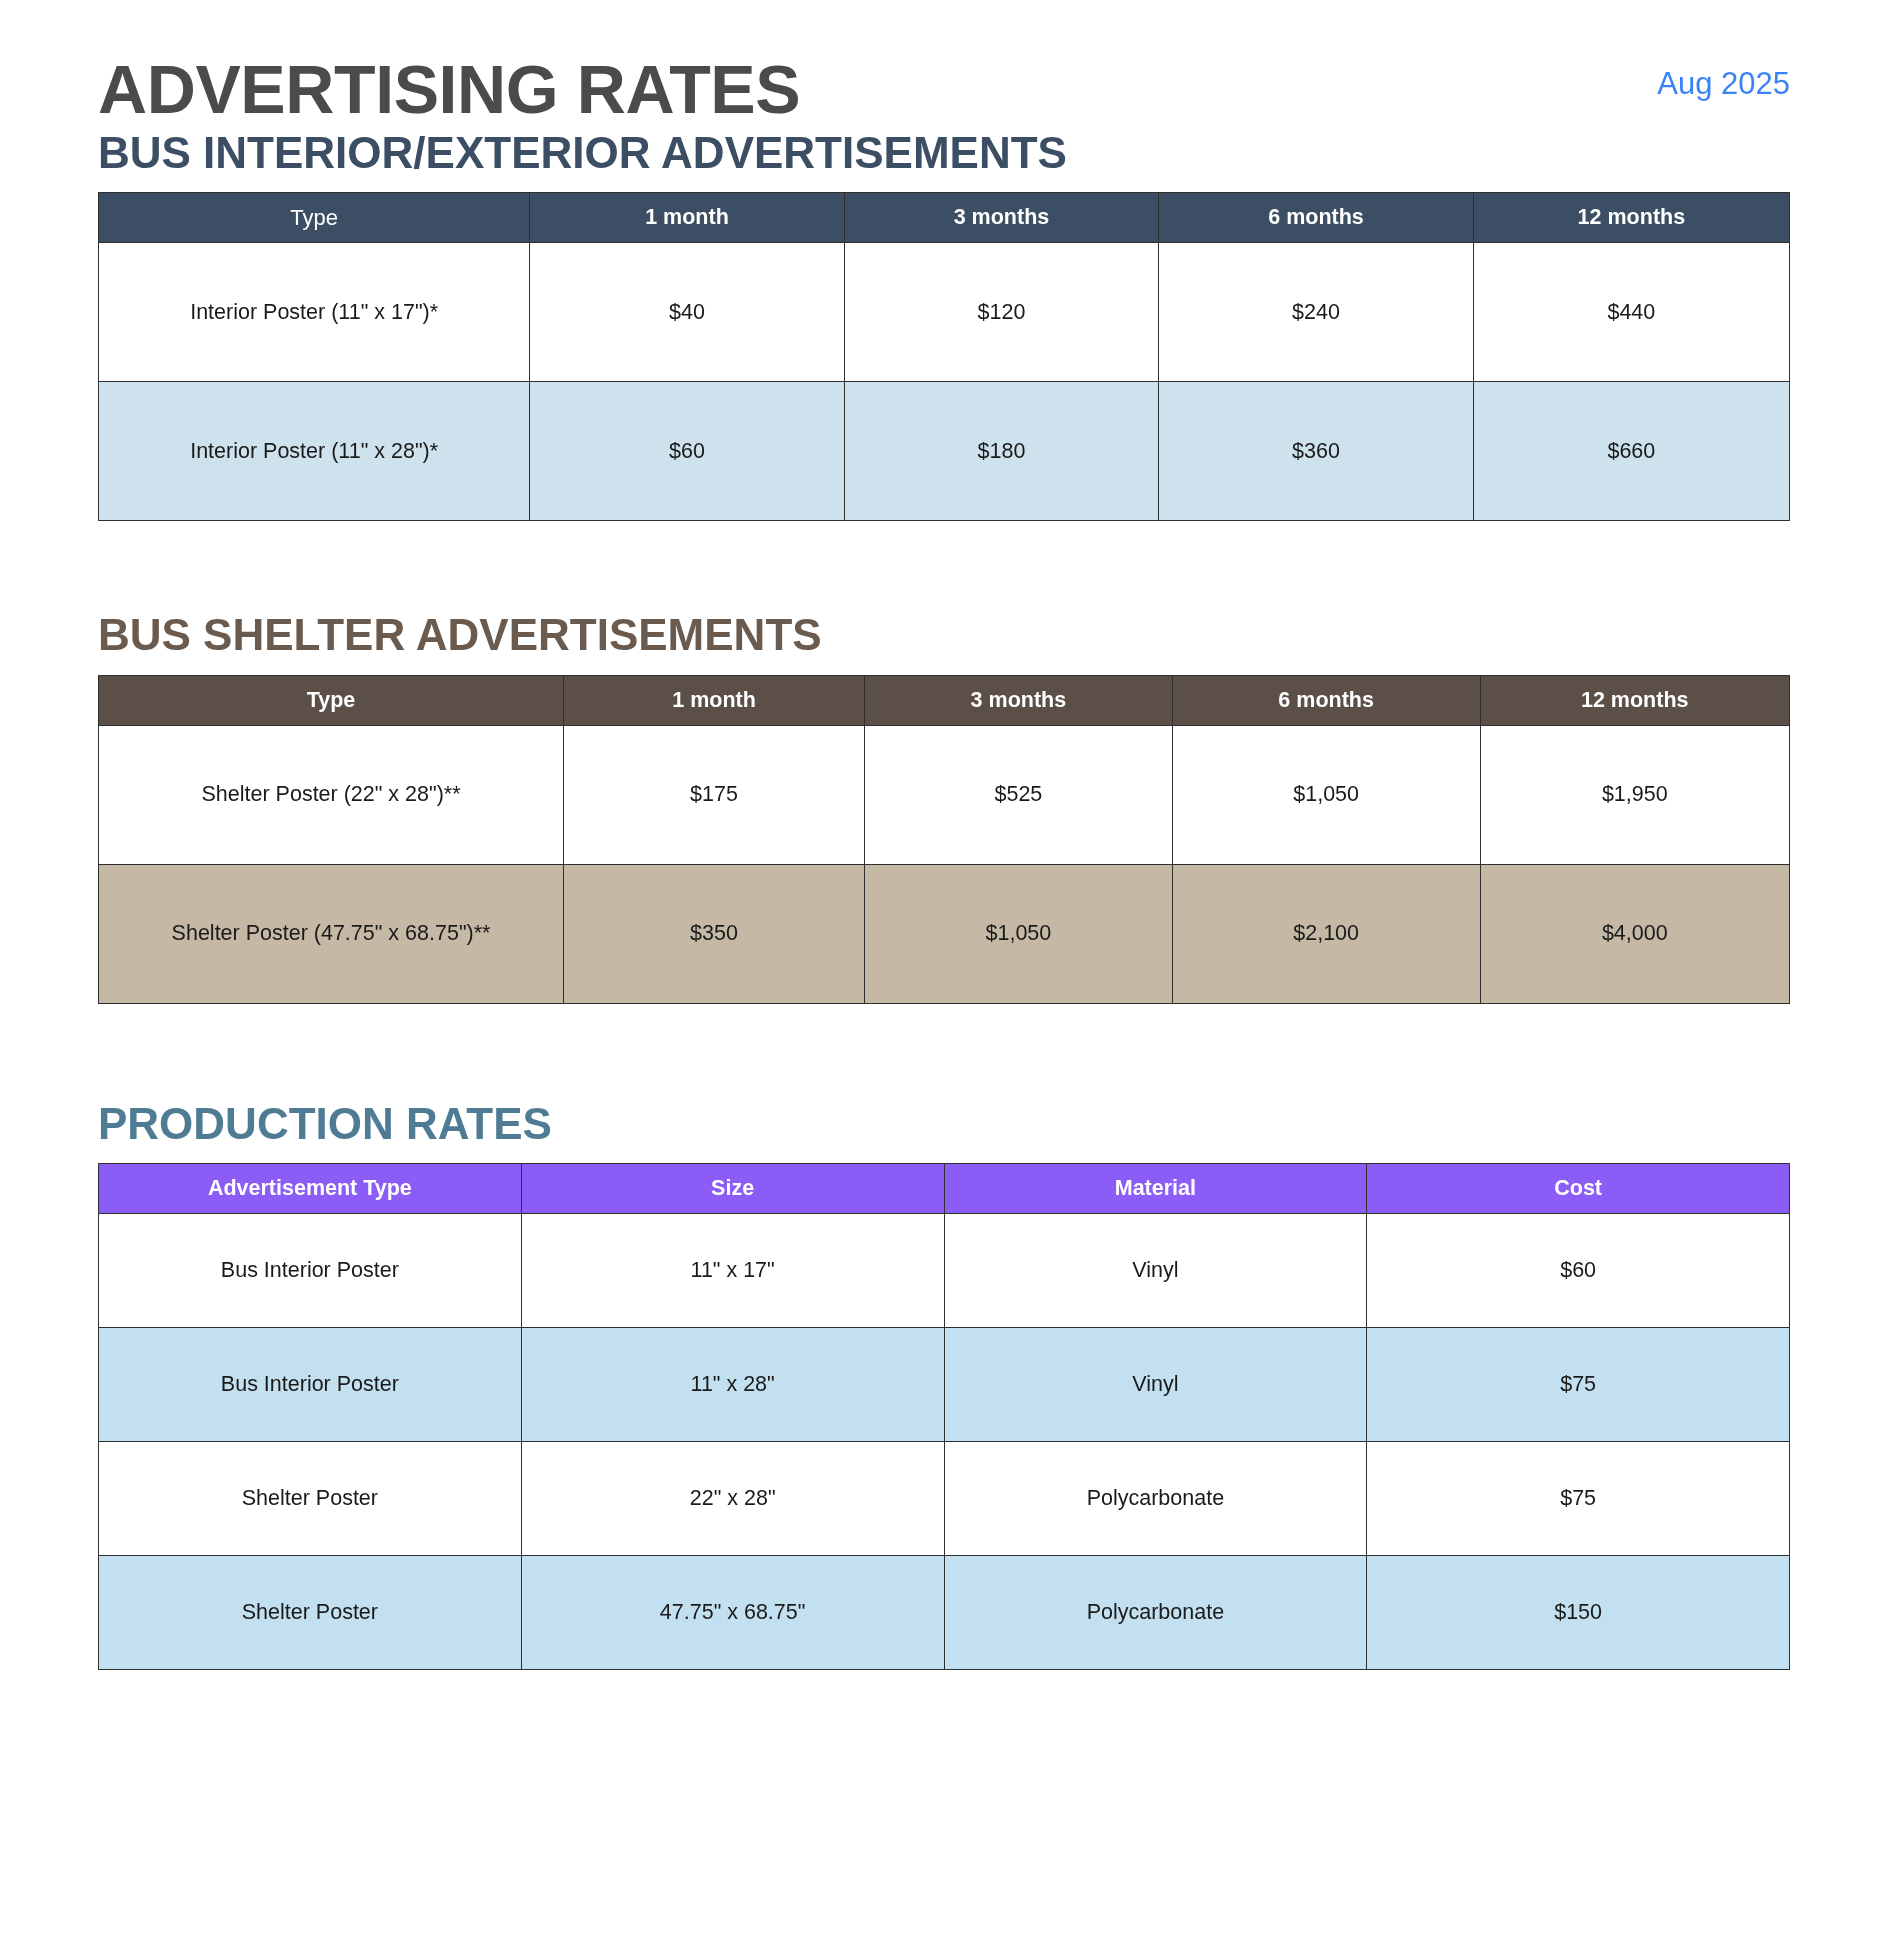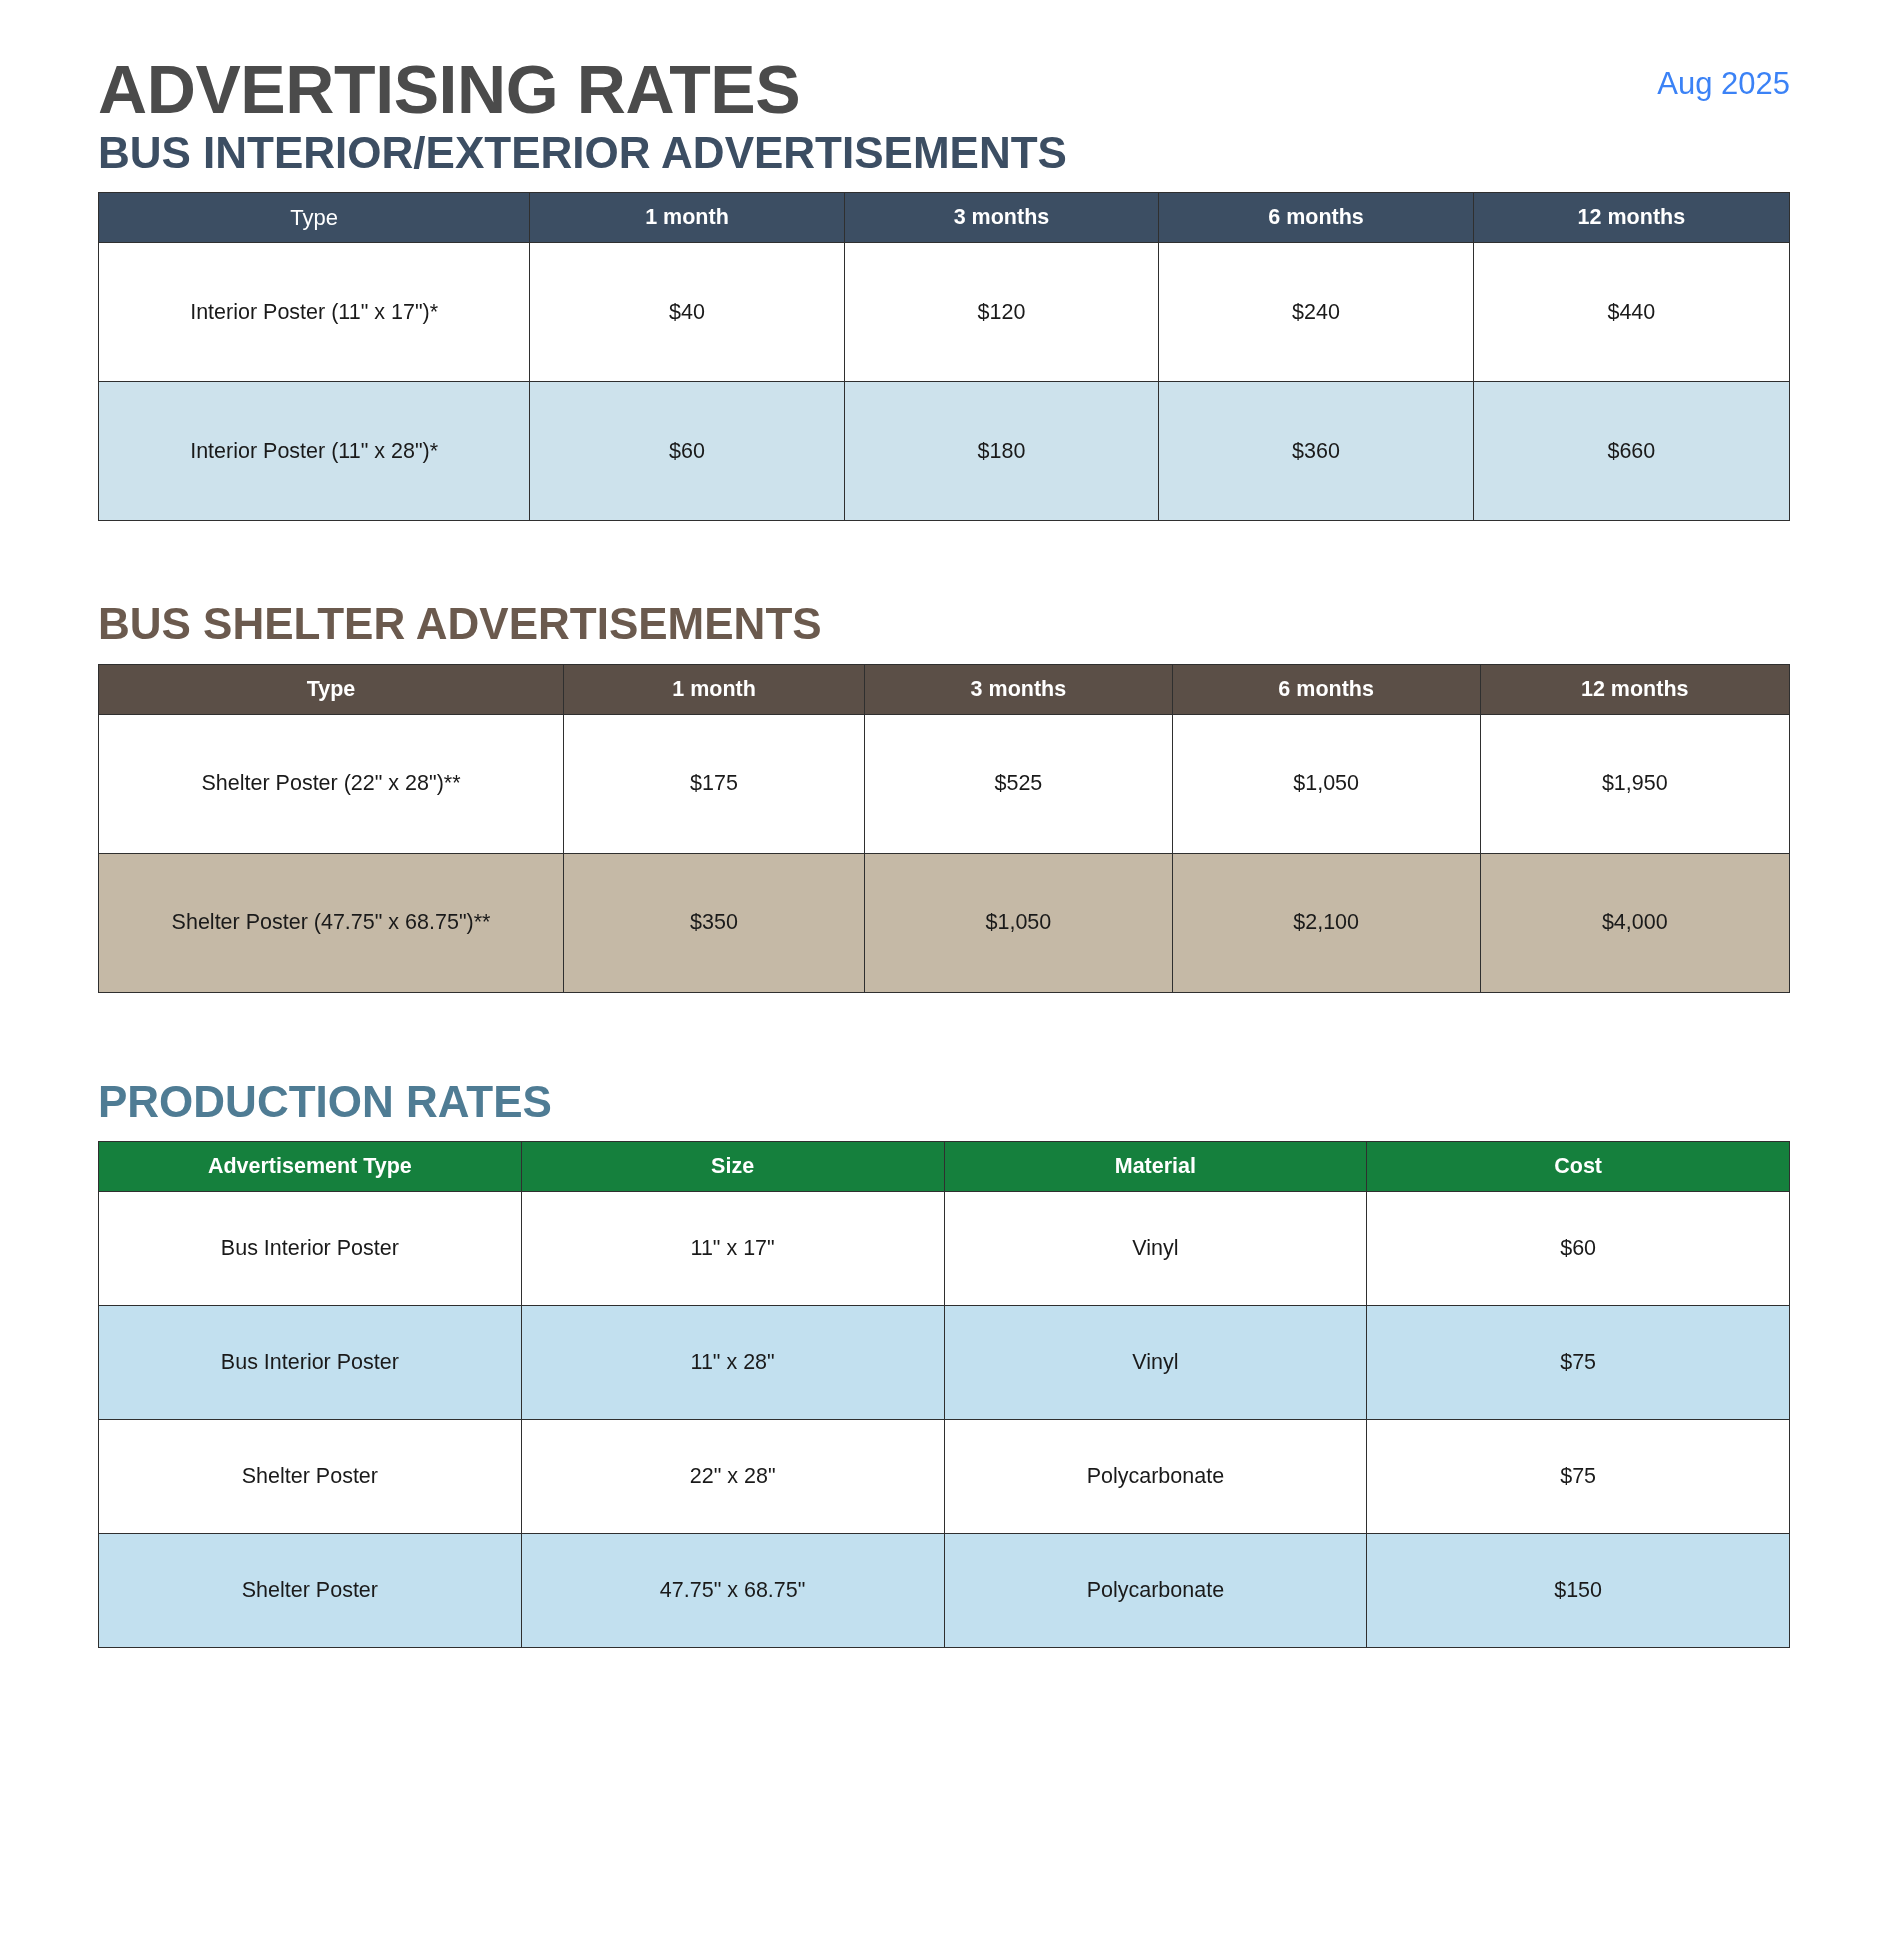--- a/index.html
+++ b/index.html
@@ -41,21 +41,21 @@
   .section-heading {
     font-size: 44px;
     font-weight: bold;
     line-height: 1.1;
     margin-bottom: 15px;
   }
   .heading-navy { color: #3c4e63; }
   .heading-brown { color: #6b5a4e; }
   .heading-blue { color: #4f7c94; }
 
-  .section { margin-bottom: 1px; }
+  .section { margin-bottom: 12px; }
   .gap-lg { height: 78px; }
   .gap-xl { height: 84px; }
 
   
   table {
     width: 100%;
     border-collapse: collapse;
     table-layout: fixed;
   }
   th, td {
@@ -80,21 +80,21 @@
   .t1 tbody tr.alt td { background: #cde2ec; }
   .t1 tbody tr td { background: #ffffff; }
   .t1 tbody tr.alt td { background: #cde2ec; }
 
   
   .t2 thead th { background: #5b4f47; }
   .t2 tbody tr td { background: #ffffff; }
   .t2 tbody tr.alt td { background: #c5b9a6; }
 
   
-  .t3 thead th { background: #15803d; font-size: 21.5px; }
+  .t3 thead th { background: #8b5cf6; font-size: 21.5px; }
   .t3 tbody td { height: 114px; }
   .t3 tbody tr td { background: #ffffff; }
   .t3 tbody tr.alt td { background: #c2e0ef; }
 </style>
 </head>
 <body>
 
 <div class="page">
 
   <div class="header">

